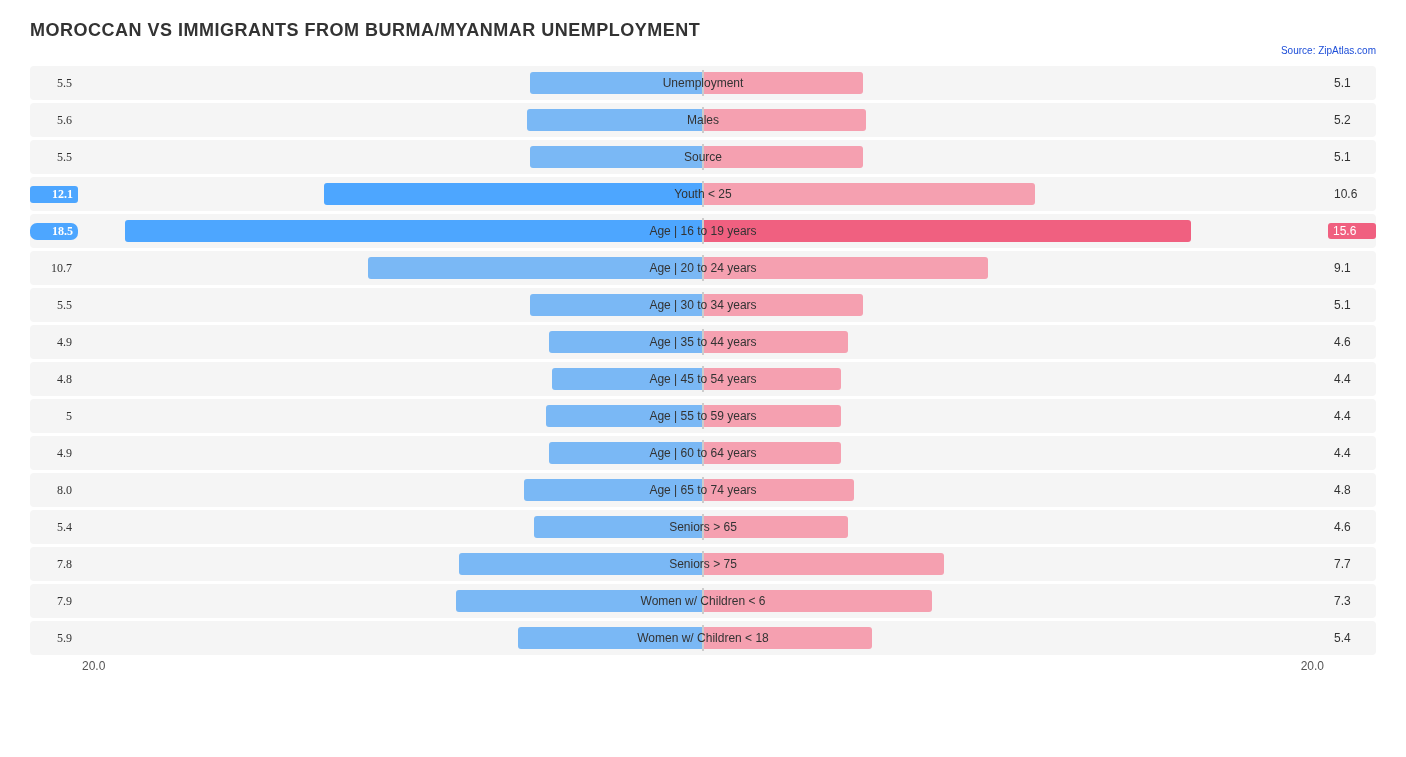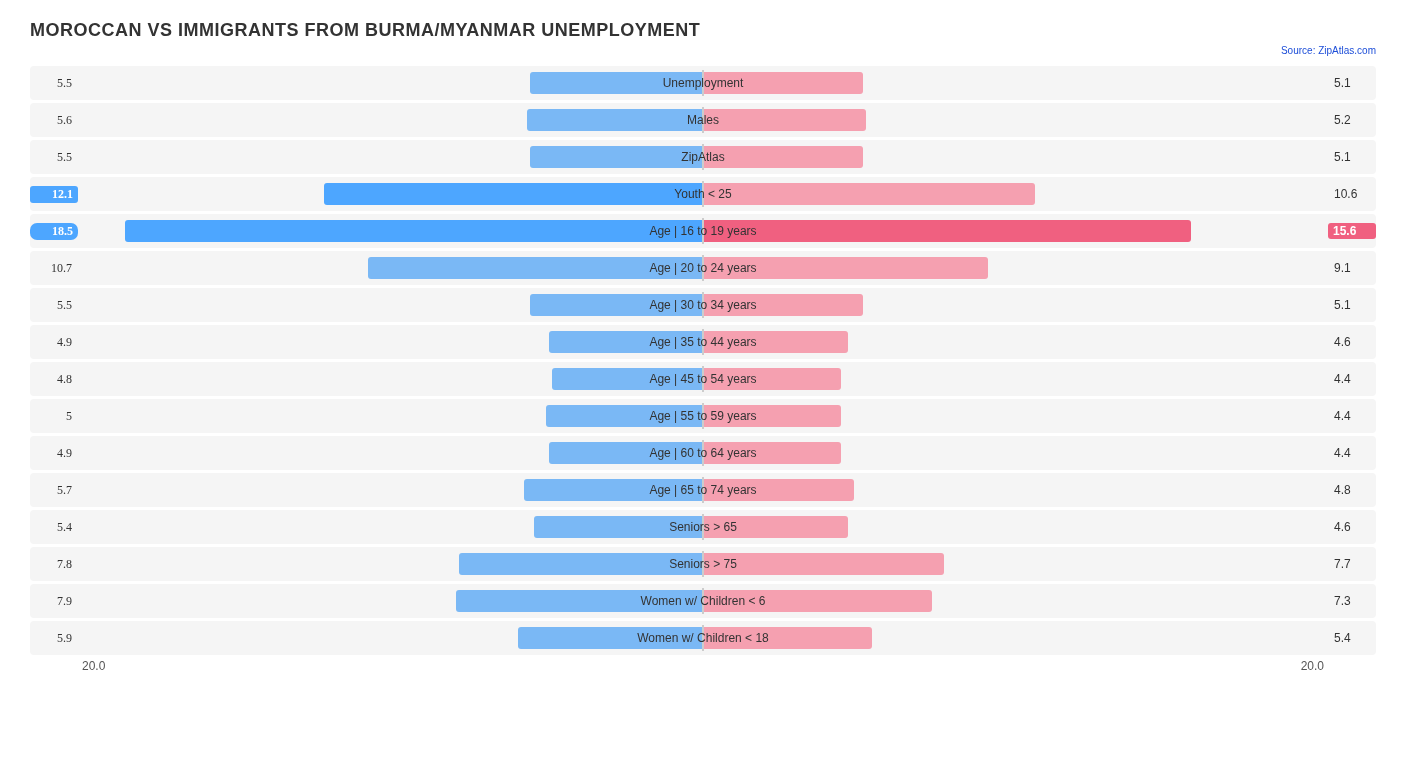--- a/index.html
+++ b/index.html
@@ -179,21 +179,21 @@
     <div class="row">
       <div class="val-left">5.5</div>
       <div class="bars-container">
         <div class="bar-left-wrap">
           <div class="bar-left" style="width: 27.5%;"></div>
         </div>
         <div class="center-divider"></div>
         <div class="bar-right-wrap">
           <div class="bar-right" style="width: 25.5%;"></div>
         </div>
-        <div class="center-label">ZipAtlas</div>
+        <div class="center-label">Source</div>
       </div>
       <div class="val-right">5.1</div>
     </div>
     <div class="row">
       <div class="val-left highlight" style="background: rgb(77, 166, 255); color: rgb(255, 255, 255); border-radius: 3px; padding: 1px 5px; font-weight: bold;">12.1</div>
       <div class="bars-container">
         <div class="bar-left-wrap">
           <div class="bar-left" style="width: 60.5%; background: rgb(77, 166, 255);"></div>
         </div>
         <div class="center-divider"></div>
@@ -209,21 +209,21 @@
       <div class="bars-container">
         <div class="bar-left-wrap">
           <div class="bar-left" style="width: 92.5%; background: rgb(77, 166, 255);"></div>
         </div>
         <div class="center-divider"></div>
         <div class="bar-right-wrap">
           <div class="bar-right" style="width: 78%; background: rgb(240, 96, 128);"></div>
         </div>
         <div class="center-label">Age | 16 to 19 years</div>
       </div>
-      <div class="val-right highlight" style="background: rgb(240, 96, 128); color: rgb(255, 255, 255); border-radius: 3px; padding: 1px 5px; font-weight: bold;">15.6</div>
+      <div class="val-right highlight" style="background: rgb(240, 96, 128); color: rgb(255, 255, 255); border-radius: 3px; padding: 1px 5px; font-weight: normal;">15.6</div>
     </div>
     <div class="row">
       <div class="val-left">10.7</div>
       <div class="bars-container">
         <div class="bar-left-wrap">
           <div class="bar-left" style="width: 53.5%;"></div>
         </div>
         <div class="center-divider"></div>
         <div class="bar-right-wrap">
           <div class="bar-right" style="width: 45.5%;"></div>
@@ -296,21 +296,21 @@
         </div>
         <div class="center-divider"></div>
         <div class="bar-right-wrap">
           <div class="bar-right" style="width: 22%;"></div>
         </div>
         <div class="center-label">Age | 60 to 64 years</div>
       </div>
       <div class="val-right">4.4</div>
     </div>
     <div class="row">
-      <div class="val-left">5.7</div>
+      <div class="val-left">8.0</div>
       <div class="bars-container">
         <div class="bar-left-wrap">
           <div class="bar-left" style="width: 28.5%;"></div>
         </div>
         <div class="center-divider"></div>
         <div class="bar-right-wrap">
           <div class="bar-right" style="width: 24%;"></div>
         </div>
         <div class="center-label">Age | 65 to 74 years</div>
       </div>

